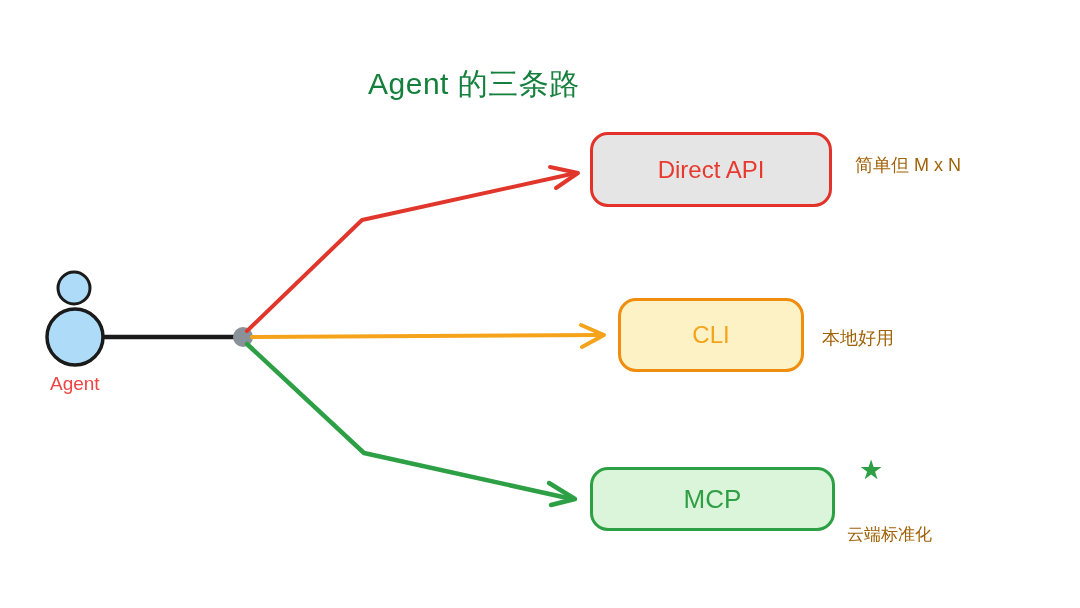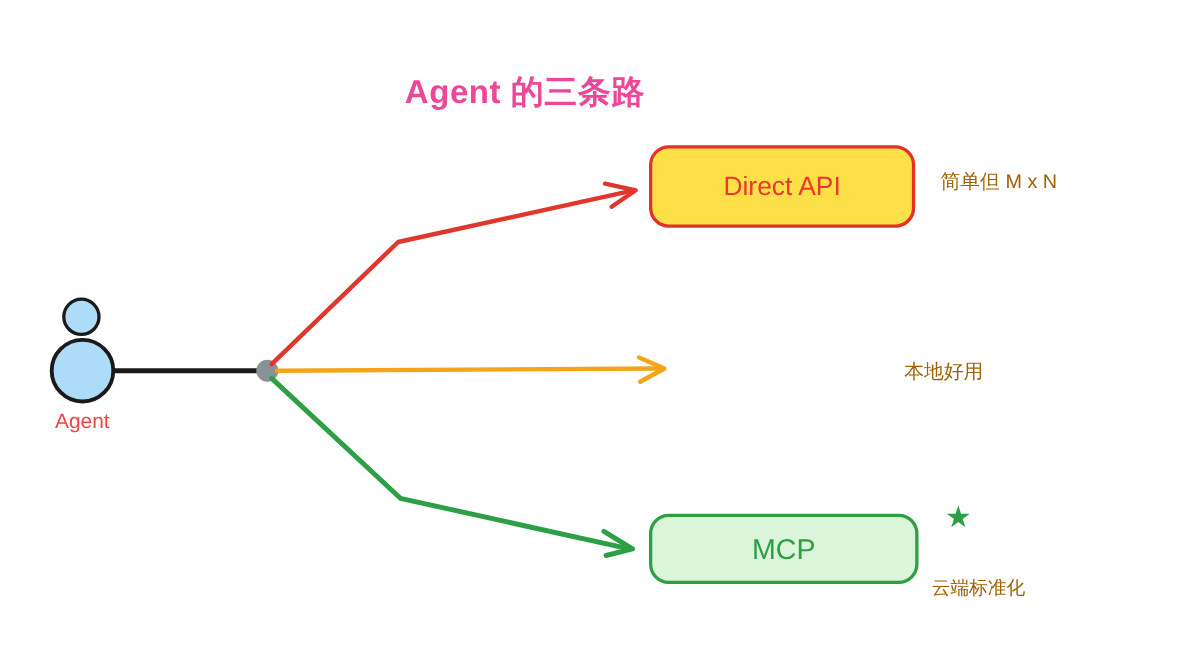--- a/index.html
+++ b/index.html
@@ -19,39 +19,39 @@
     position: absolute;
     left: 0; top: 0;
     width: 1080px;
     height: 608px;
   }
   .title {
     position: absolute;
     left: 368px;
     top: 64px;
     font-size: 30px;
-    font-weight: 700;
-    color: #ec4899;
+    font-weight: 400;
+    color: #15803d;
     letter-spacing: 0.5px;
     white-space: nowrap;
   }
   .node-box {
     position: absolute;
     display: flex;
     align-items: center;
     justify-content: center;
     border-radius: 18px;
     box-sizing: border-box;
     font-size: 24px;
     white-space: nowrap;
   }
   #box-direct-api {
     left: 590px; top: 132px; width: 242px; height: 75px;
     border: 3px solid #e23229;
-    background: #fde047;
+    background: #e5e5e5;
     color: #e8392e;
   }
   #box-cli {
     left: 618px; top: 298px; width: 186px; height: 74px;
     border: 3px solid #ef8d0e;
     background: #fdf2c5;
     color: #f5a31a;
   }
   #box-mcp {
     left: 590px; top: 467px; width: 245px; height: 64px;
@@ -110,20 +110,23 @@
 
     <polyline points="247,344 364,453 572,499" fill="none" stroke-width="4.5" stroke-linejoin="round" stroke-linecap="round" stroke="#2da046"></polyline>
     <polyline points="549,483 575,499 551,505" fill="none" stroke-width="4.5" stroke-linejoin="round" stroke-linecap="round" stroke="#2da046"></polyline>
   </svg>
 
   <div id="agent-label">Agent</div>
 
   <div class="node-box" id="box-direct-api">
     <span>Direct API</span>
   </div>
+  <div class="node-box" id="box-cli">
+    <span>CLI</span>
+  </div>
   <div class="node-box" id="box-mcp">
     <span>MCP</span>
   </div>
 
   <div class="annotation" id="ann-direct-api">简单但 M x N</div>
   <div class="annotation" id="ann-cli">本地好用</div>
   <div id="star-badge">★</div>
   <div class="annotation" id="ann-mcp">云端标准化</div>
 
 </div>

